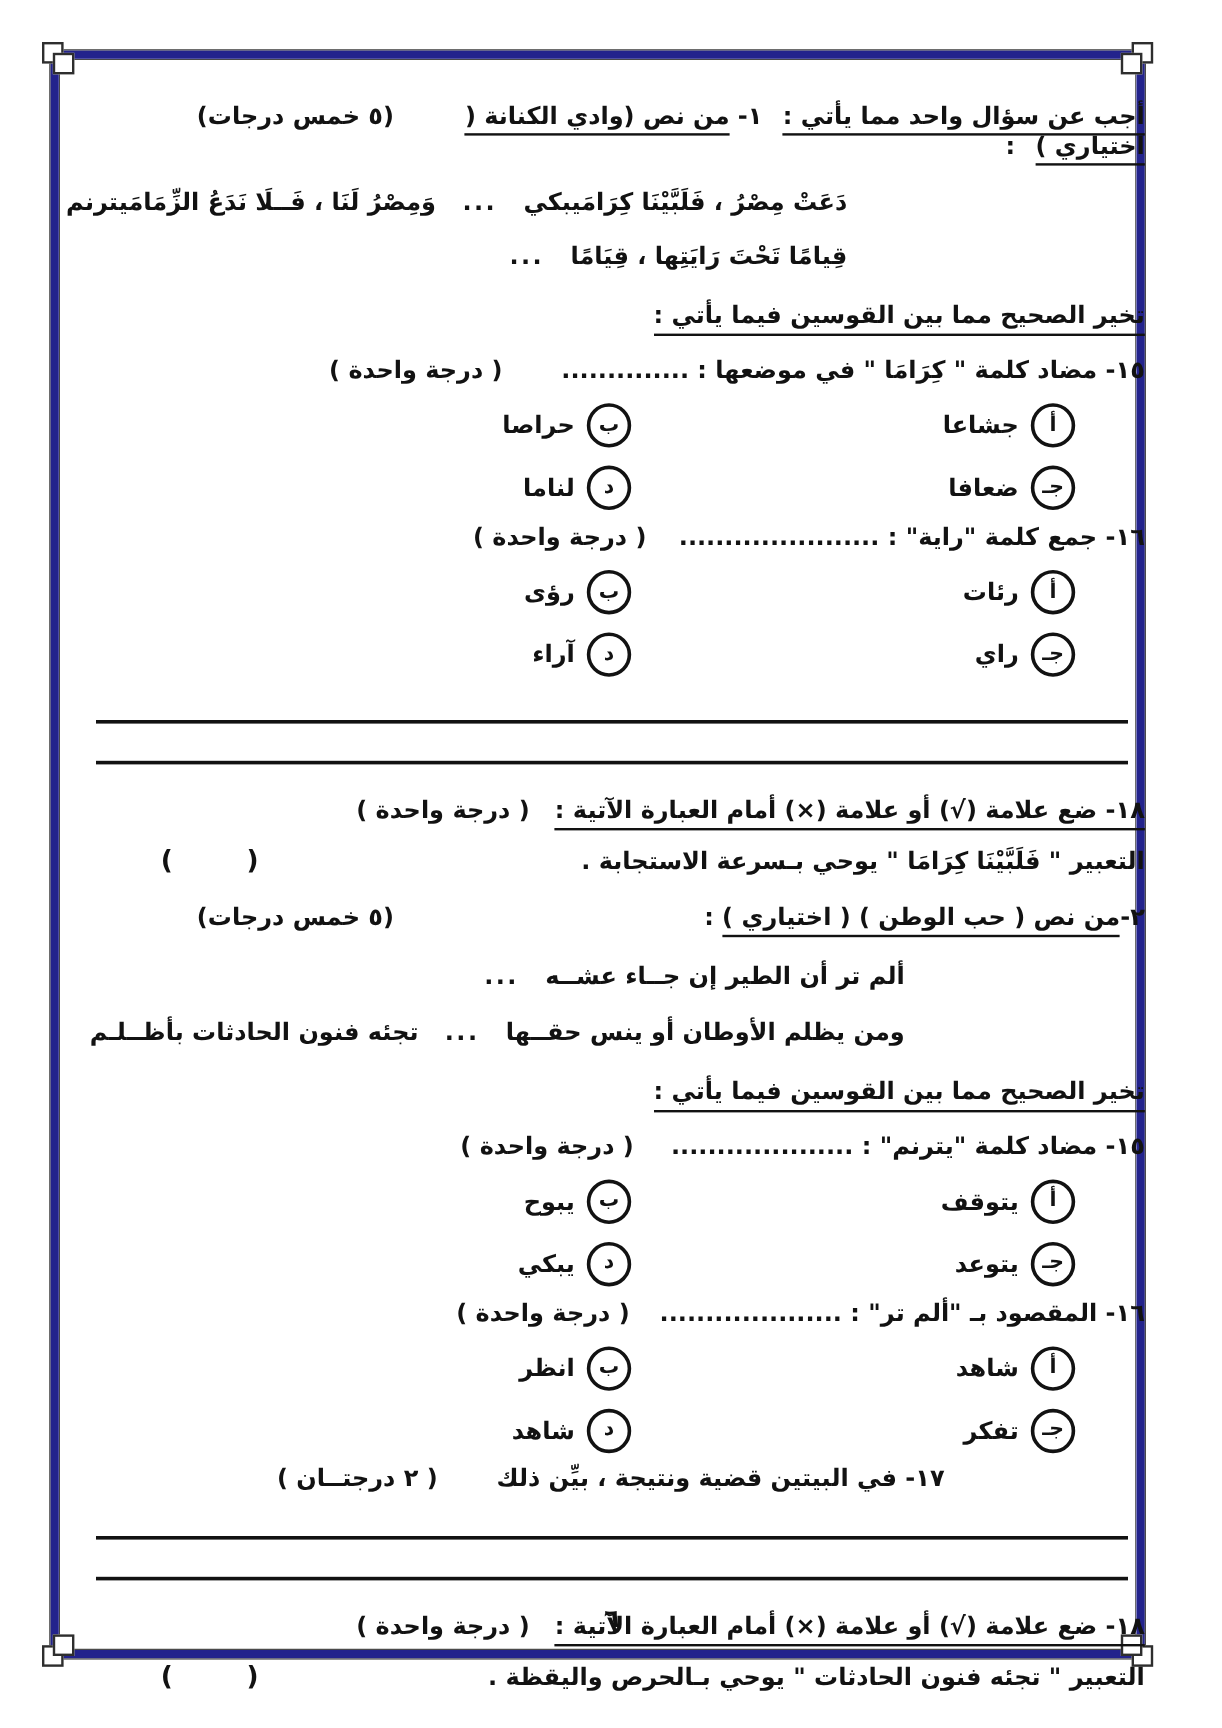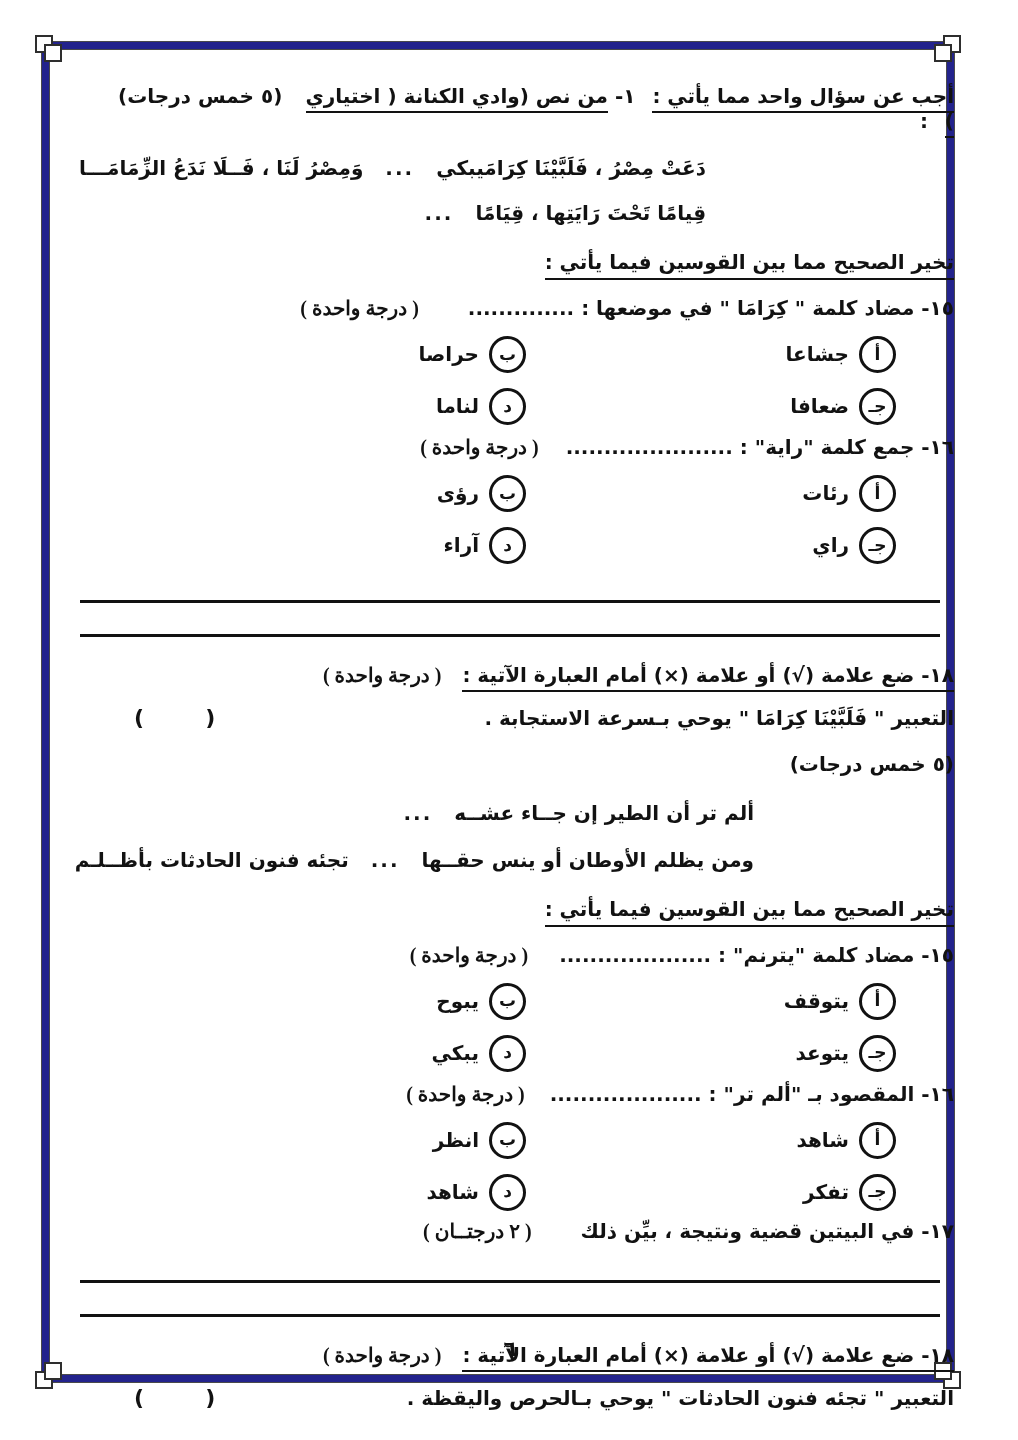--- a/index.html
+++ b/index.html
@@ -34,30 +34,30 @@
 
   
   .content {
     position: absolute; top: 58px; right: 52px; left: 54px; bottom: 46px;
     padding: 26px 12px 0 10px;
     font-size: 20px; line-height: 1.25;
   }
   .row { display: flex; justify-content: space-between; align-items: baseline; }
   .u { border-bottom: 2.5px solid var(--ink); padding-bottom: 3px; }
   .qhead .u { margin-left: 10px; }
-  .marks-left { margin-left: 54px; white-space: nowrap; }
+  .marks-left { margin-left: 100px; white-space: nowrap; }
 
   .verse { display: flex; align-items: baseline; white-space: nowrap; }
   .verse .sep { margin: 0 22px; letter-spacing: 2px; }
   .p1 { margin-right: 248px; }
   .p2 { margin-right: 200px; }
 
   .choose { margin-top: 24px; display: inline-block; text-align: center; }
   .qline { margin-top: 16px; white-space: nowrap; }
-  .qline .marks { margin-right: 42px; font-family: Liberation Serif, serif; }
+  .qline .marks { margin-right: 42px; }
 
   .opts { display: flex; margin-top: 15px; align-items: center; }
   .opt { display: flex; align-items: center; gap: 10px; }
   .opt.rightcol { width: 428px; padding-right: 58px; }
   .circle {
     width: 37px; height: 37px; border: 3px solid var(--ink); border-radius: 50%;
     display: inline-flex; align-items: center; justify-content: center;
     font-size: 17px; flex: 0 0 auto; background: #fff;
   }
   .ansline { border-top: 3px solid var(--ink); margin: 0 14px 0 16px; }
@@ -93,21 +93,21 @@
         <span class="u">أجب عن سؤال واحد مما يأتي :</span>
         <span>١- </span><span class="u">من نص (وادي الكنانة ( اختياري )</span><span> :</span>
       </div>
       <div class="marks-left">(٥ خمس درجات)</div>
     </div>
 
     
     <div class="verse p1" style="margin-top:22px;">
       <span>دَعَتْ مِصْرُ ، فَلَبَّيْنَا كِرَامَيبكي</span>
       <span class="sep">...</span>
-      <span>وَمِصْرُ لَنَا ، فَــلَا نَدَعُ الزِّمَامَـــا</span>
+      <span>وَمِصْرُ لَنَا ، فَــلَا نَدَعُ الزِّمَامَيترنم</span>
     </div>
     <div class="verse p1" style="margin-top:20px;">
       <span>قِيامًا تَحْتَ رَايَتِها ، قِيَامًا</span>
       <span class="sep">...</span>
     </div>
 
     
     <span class="choose u">تخير الصحيح مما بين القوسين فيما يأتي :</span>
 
     
@@ -188,20 +188,23 @@
       <span class="u">١٨- ضع علامة (√) أو علامة (×) أمام العبارة الآتية :</span>
       <span class="marks" style="margin-right:14px;">( درجة واحدة )</span>
     </div>
     <div class="row stmt">
       <span>التعبير " فَلَبَّيْنَا كِرَامَا " يوحي بـسرعة الاستجابة .</span>
       <span class="parens">(        )</span>
     </div>
 
     
     <div class="row" style="margin-top:20px;">
+      <div class="qhead">
+        <span>٢-</span><span class="u" style="margin-left:0;">من نص ( حب الوطن ) ( اختياري )</span><span> :</span>
+      </div>
       <div class="marks-left">(٥ خمس درجات)</div>
     </div>
 
     
     <div class="verse p2" style="margin-top:24px;">
       <span>ألم تر أن الطير إن جــاء عشــه</span>
       <span class="sep">...</span>
     </div>
     <div class="verse p2" style="margin-top:22px;">
       <span>ومن يظلم الأوطان أو ينس حقــها</span>
@@ -274,21 +277,21 @@
       </div>
       <div class="opt">
         <span class="circle">
             <span>د</span>
           </span>
         <span>شاهد</span>
       </div>
     </div>
 
     
-    <div class="qline" style="margin-top:8px;">
+    <div class="qline" style="margin-top:8px;text-align:center;">
       <span>١٧- في البيتين قضية ونتيجة ، بيِّن ذلك</span>
       <span class="marks">( ٢ درجتــان )</span>
     </div>
 
     <div class="ansline mt34"></div>
     <div class="ansline mt30"></div>
 
     
     <div class="qline" style="margin-top:26px;">
       <span class="u">١٨- ضع علامة (√) أو علامة (×) أمام العبارة الآتية :</span>

